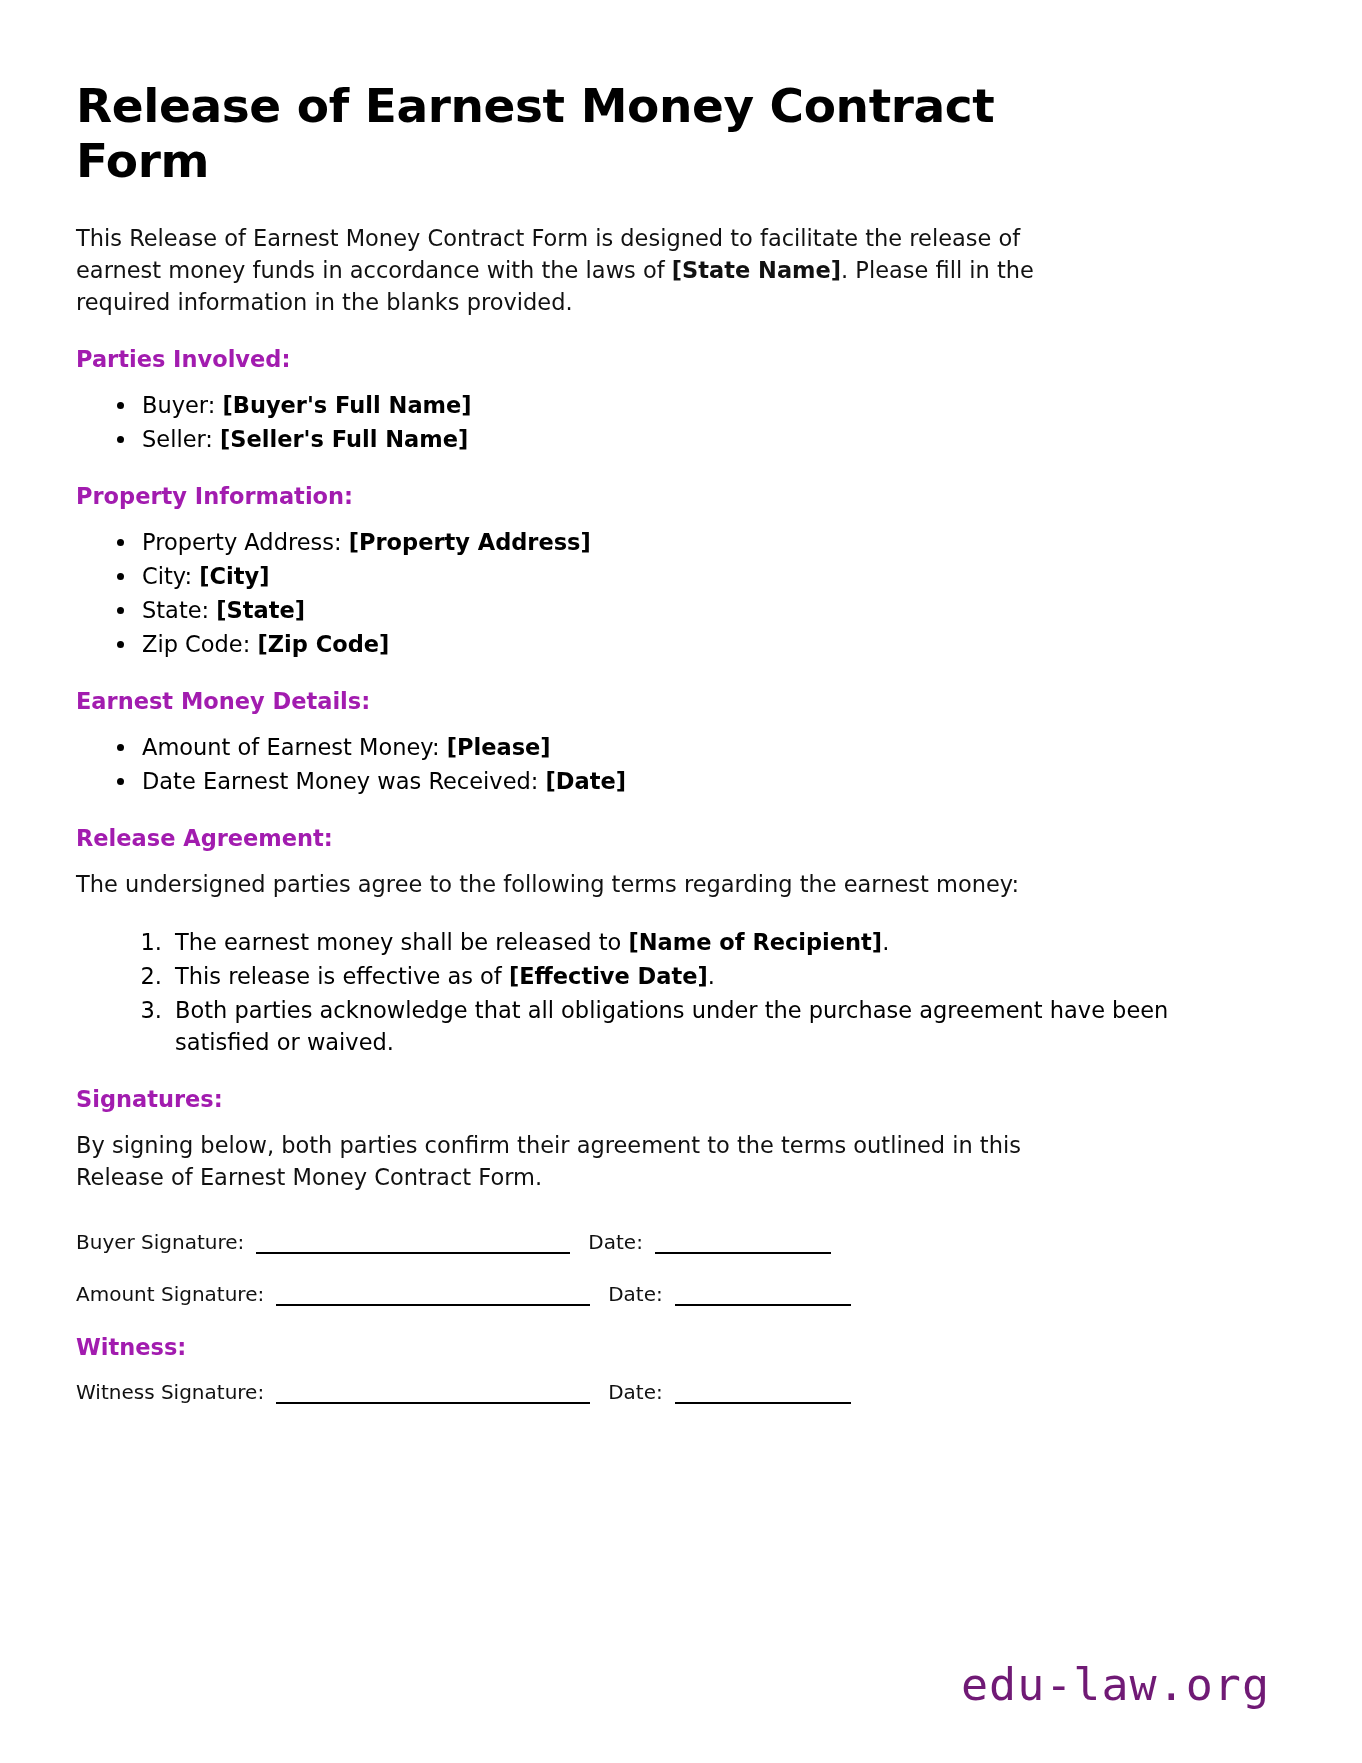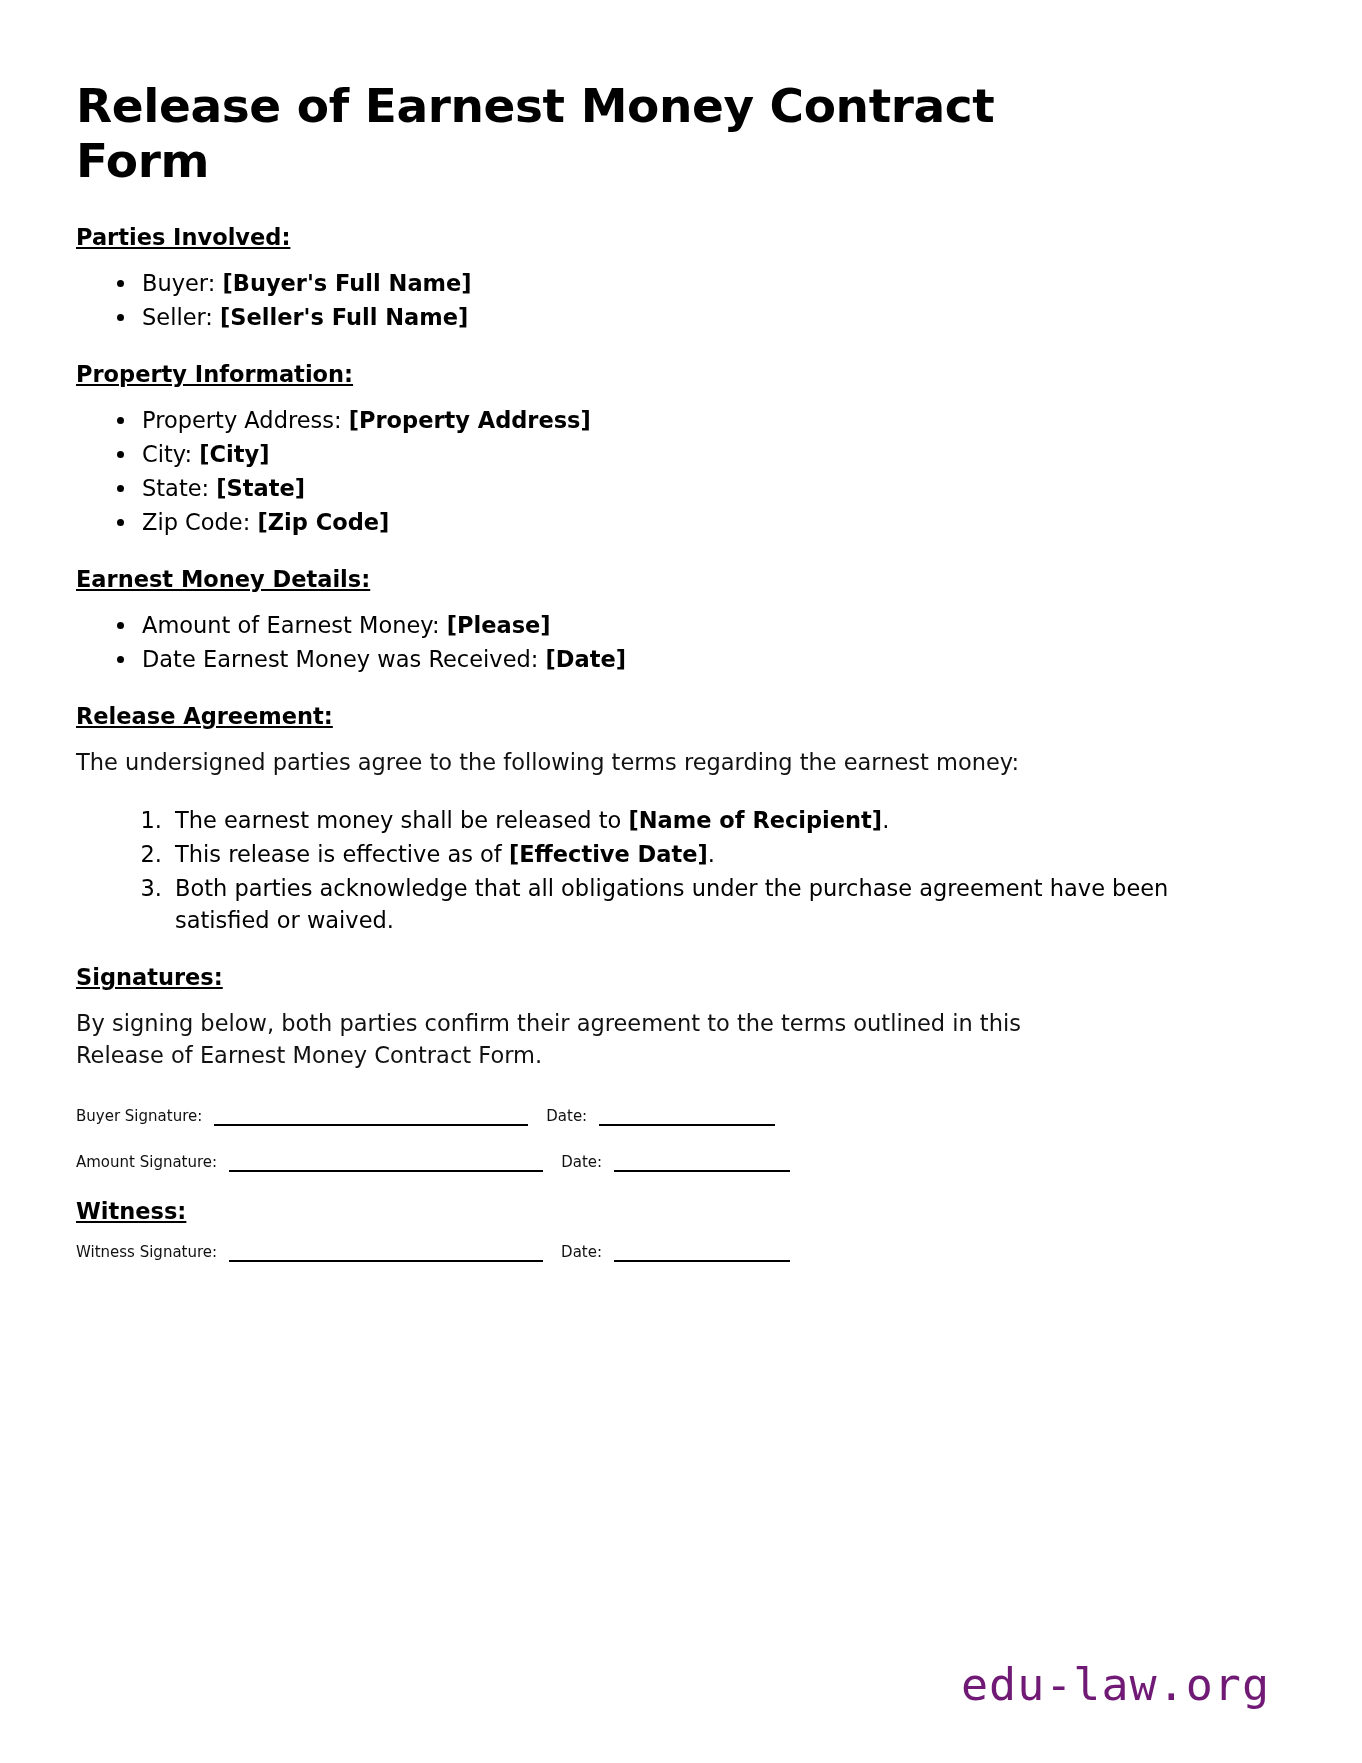--- a/index.html
+++ b/index.html
@@ -47,22 +47,21 @@
     color: #111;
   }
 
   
   h2.section-heading {
     font-family: "DejaVu Sans", sans-serif;
     font-size: 22.5px;
     font-weight: bold;
     line-height: 1.3;
     margin: 0 0 16px 0;
-    color: #000000;
-    text-decoration: underline;
+    color: #a21caf;
   }
 
   
   ul.doc-list, ol.doc-list {
     font-family: "DejaVu Sans", sans-serif;
     font-size: 22.5px;
     line-height: 1.42;
     margin: 0 0 26px 0;
     padding-left: 62px;
     max-width: 1060px;
@@ -75,21 +74,21 @@
   }
   ol.doc-list li { padding-left: 6px; margin-left: 31px; }
 
   b, .ph {
     font-weight: bold;
   }
 
   
   .sig-row {
     font-family: "DejaVu Sans", sans-serif;
-    font-size: 15px;
+    font-size: 20px;
     line-height: 1.42;
     margin: 0 0 24px 0;
     white-space: nowrap;
     color: #111;
   }
   .sig-row .label { }
   .sig-row .rule {
     display: inline-block;
     border-bottom: 2px solid #000;
     vertical-align: -5px;
@@ -115,20 +114,23 @@
     user-select: none;
   }
 </style>
 </head>
 <body>
 
 <div class="page">
 
   <h1 class="doc-title">Release of Earnest Money Contract Form</h1>
 
+  <p class="body-text">
+    <span>This Release of Earnest Money Contract Form is designed to facilitate the release of earnest money funds in accordance with the laws of </span><b class="ph">[State Name]</b><span>. Please fill in the required information in the blanks provided.</span>
+  </p>
 
   <h2 class="section-heading">Parties Involved:</h2>
   <ul class="doc-list">
     <li><span>Buyer: </span><b class="ph">[Buyer's Full Name]</b></li>
     <li><span>Seller: </span><b class="ph">[Seller's Full Name]</b></li>
   </ul>
 
   <h2 class="section-heading">Property Information:</h2>
   <ul class="doc-list">
     <li><span>Property Address: </span><b class="ph">[Property Address]</b></li>

